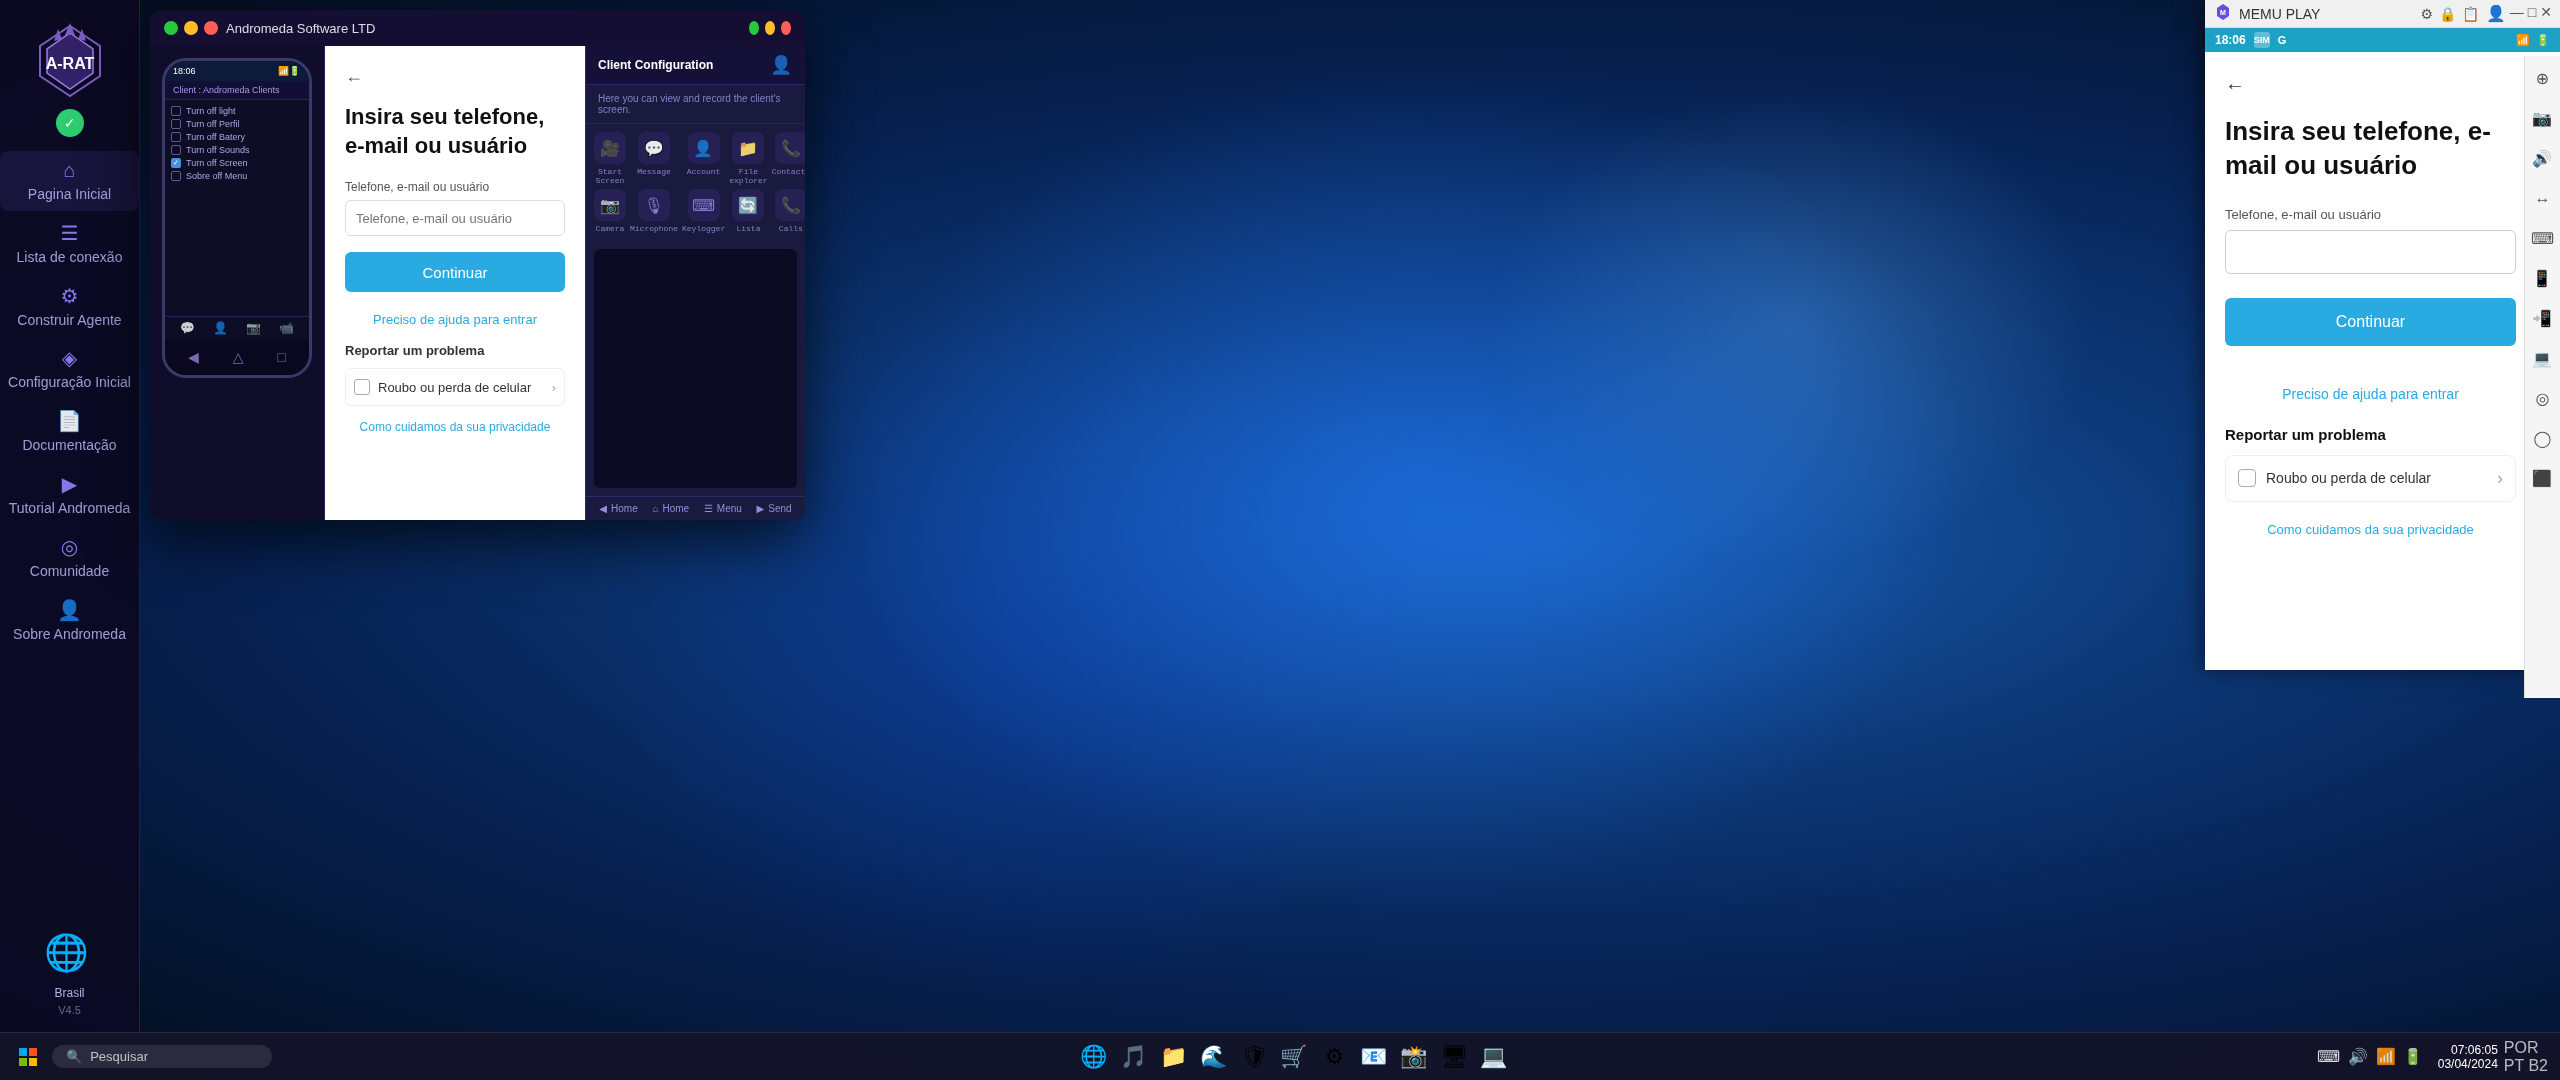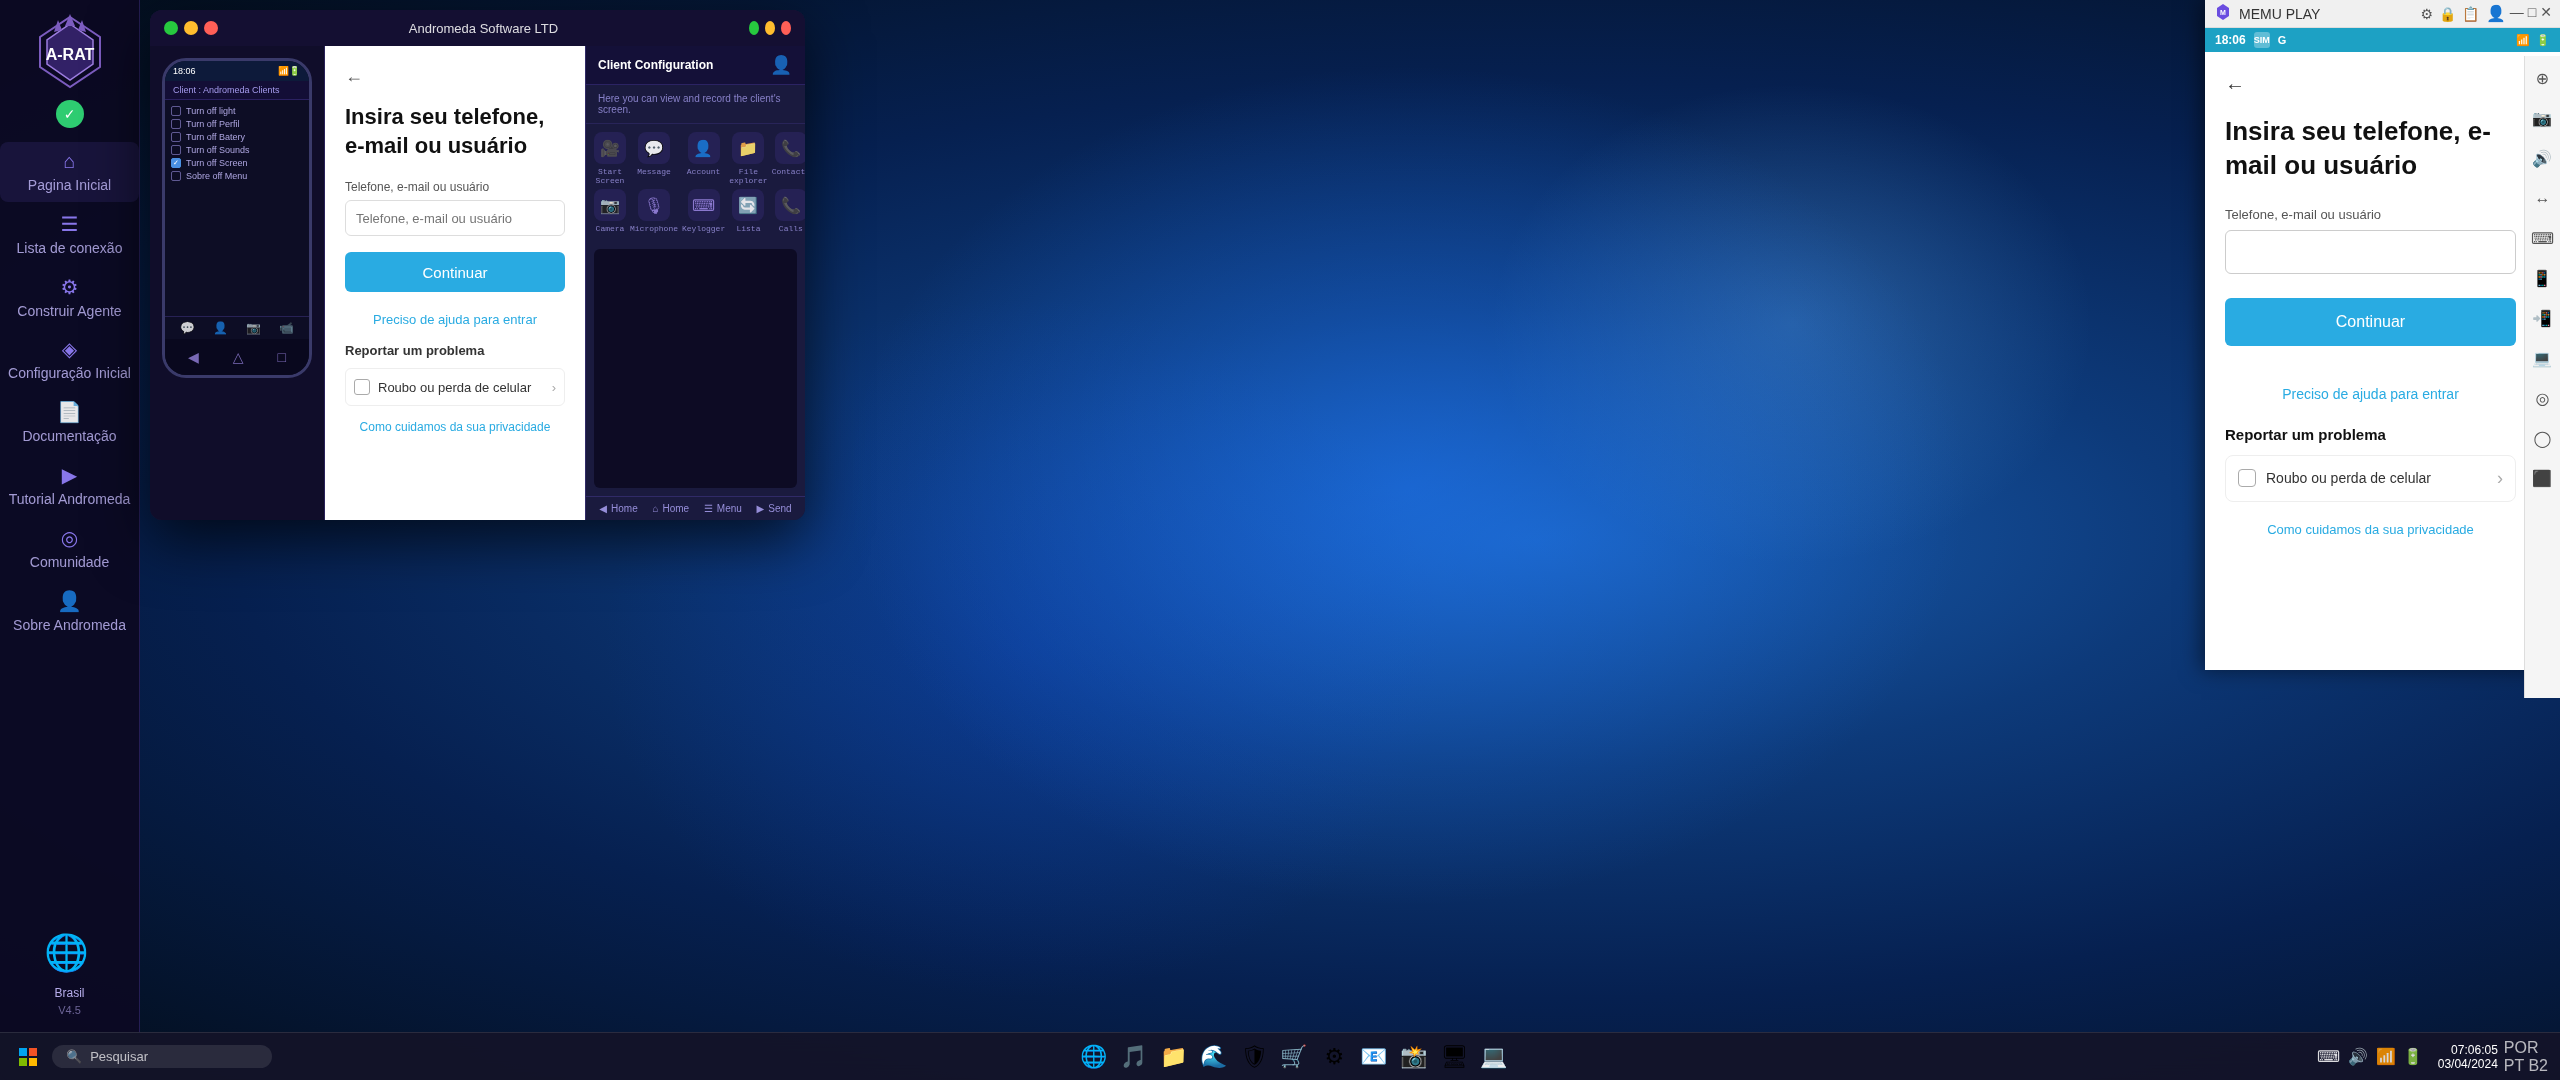--- a/index.html
+++ b/index.html
@@ -108,21 +108,21 @@
     .sidebar {
       position: absolute;
       left: 0; top: 0;
       width: 140px;
       height: 1032px;
       background: rgba(12,10,35,0.95);
       z-index: 10;
       display: flex;
       flex-direction: column;
       align-items: center;
-      padding-top: 12px;
+      padding-top: 21px;
       border-right: 1px solid rgba(100,80,200,0.3);
     }
 
     .sidebar-logo {
       width: 80px;
       height: 80px;
       margin-bottom: 8px;
     }
 
     .sidebar-logo-svg {
@@ -205,21 +205,21 @@
       height: 36px;
       background: rgba(20,15,50,0.95);
       display: flex;
       align-items: center;
       padding: 0 14px;
       gap: 8px;
     }
 
     .window-title {
       flex: 1;
-      text-align: center;
+      text-align: left;
       color: rgba(255,255,255,0.85);
       font-size: 13px;
     }
 
     .window-controls {
       display: flex;
       gap: 6px;
     }
 
     .wc-btn {

